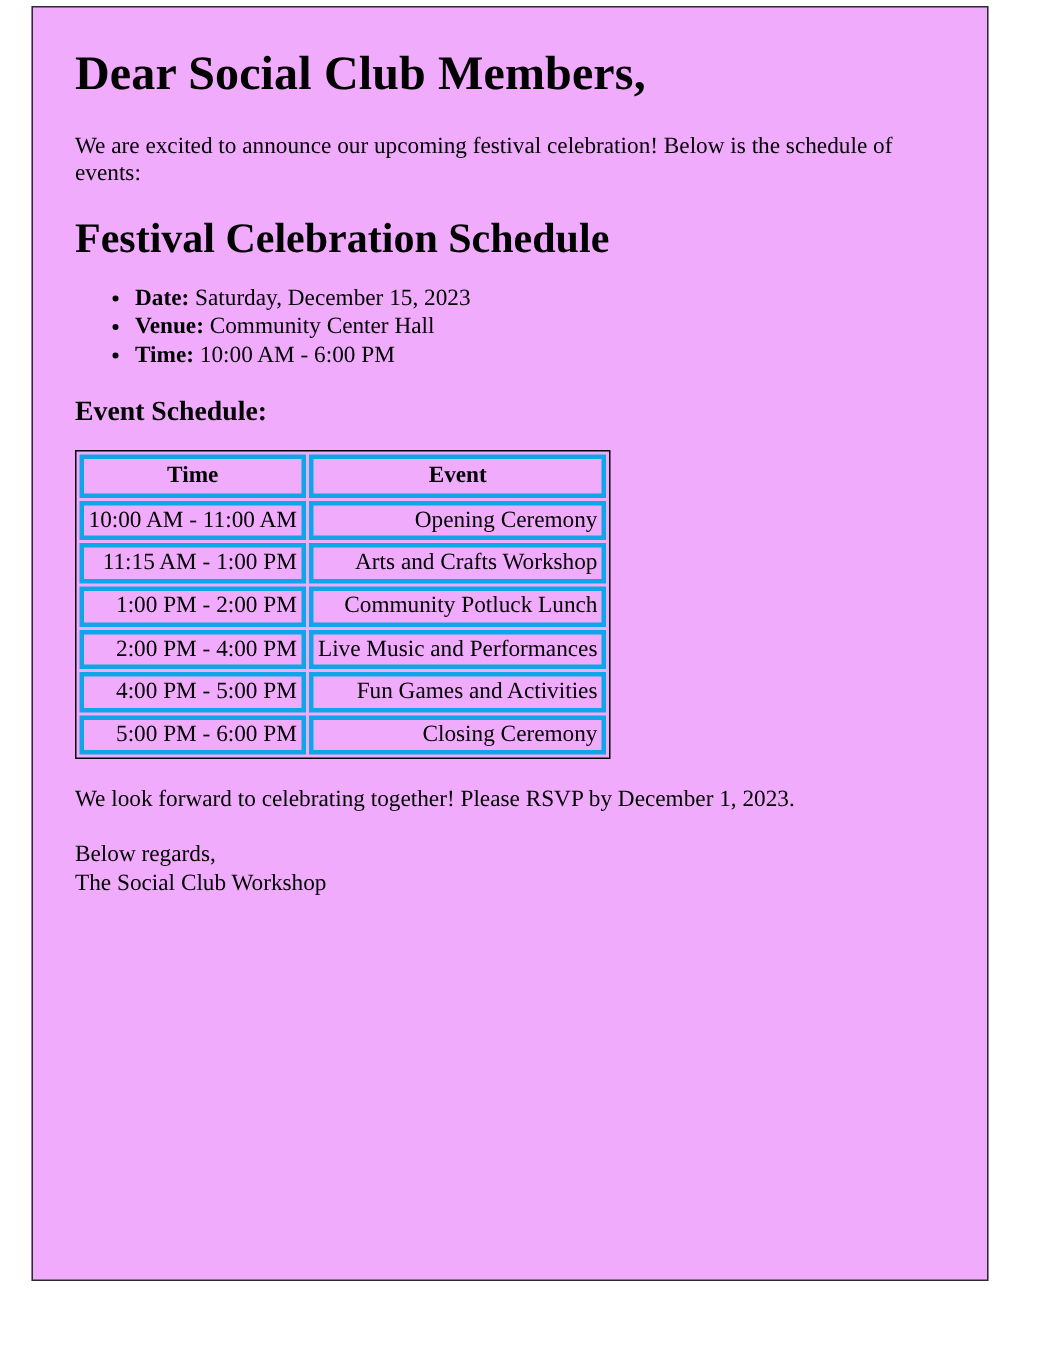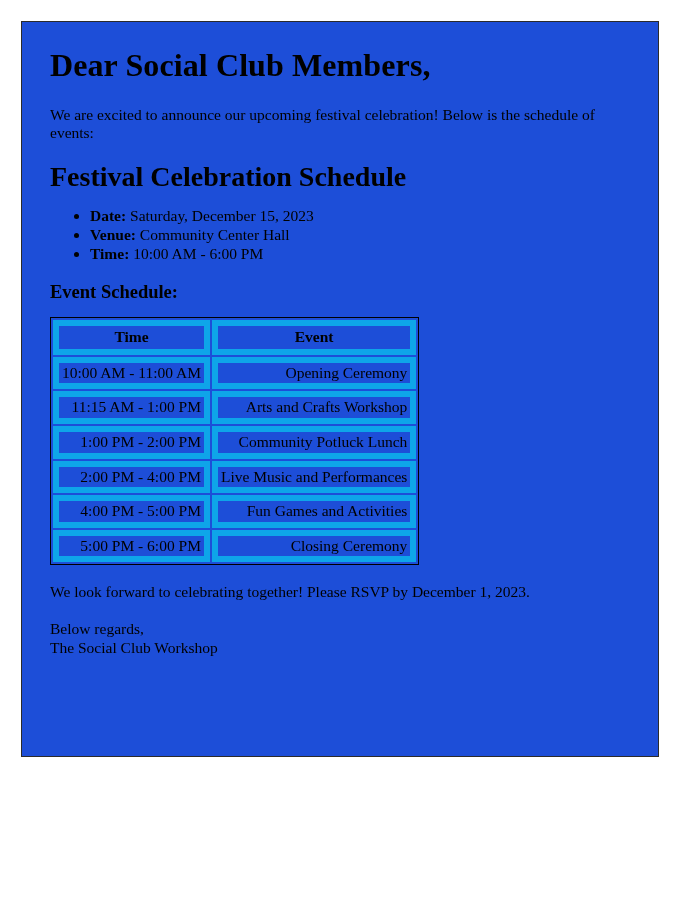--- a/index.html
+++ b/index.html
@@ -12,26 +12,26 @@
     width: 700px;
     height: 900px;
     font-family: "Liberation Serif", "DejaVu Serif", serif;
     color: #000000;
     overflow: hidden;
   }
 
   #page-frame {
     position: absolute;
     left: 21px;
-    top: 21px;
+    top: 4px;
     width: 638px;
-    height: 736px;
+    height: 850px;
     border: 1px solid #2b2b2b;
     box-sizing: border-box;
-    background: #1d4ed8;
+    background: #f0abfc;
   }
 
   #page-content {
     padding: 26px 28px 0 28px;
   }
 
   .letter-title {
     font-size: 32px;
     font-weight: bold;
     line-height: 1.12;
@@ -77,21 +77,21 @@
 
   .schedule-table {
     border-collapse: separate;
     border-spacing: 2px;
     border: 1px solid #000000;
     margin: 0 0 18px 0;
     table-layout: auto;
   }
   .schedule-table th,
   .schedule-table td {
-    border: 6px solid #0ea5e9;
+    border: 3px solid #0ea5e9;
     font-size: 15.5px;
     line-height: 1.2;
     padding: 1px 3px;
     white-space: nowrap;
     vertical-align: middle;
   }
   .schedule-table th {
     font-weight: bold;
     text-align: center;
     padding: 2px 3px;

